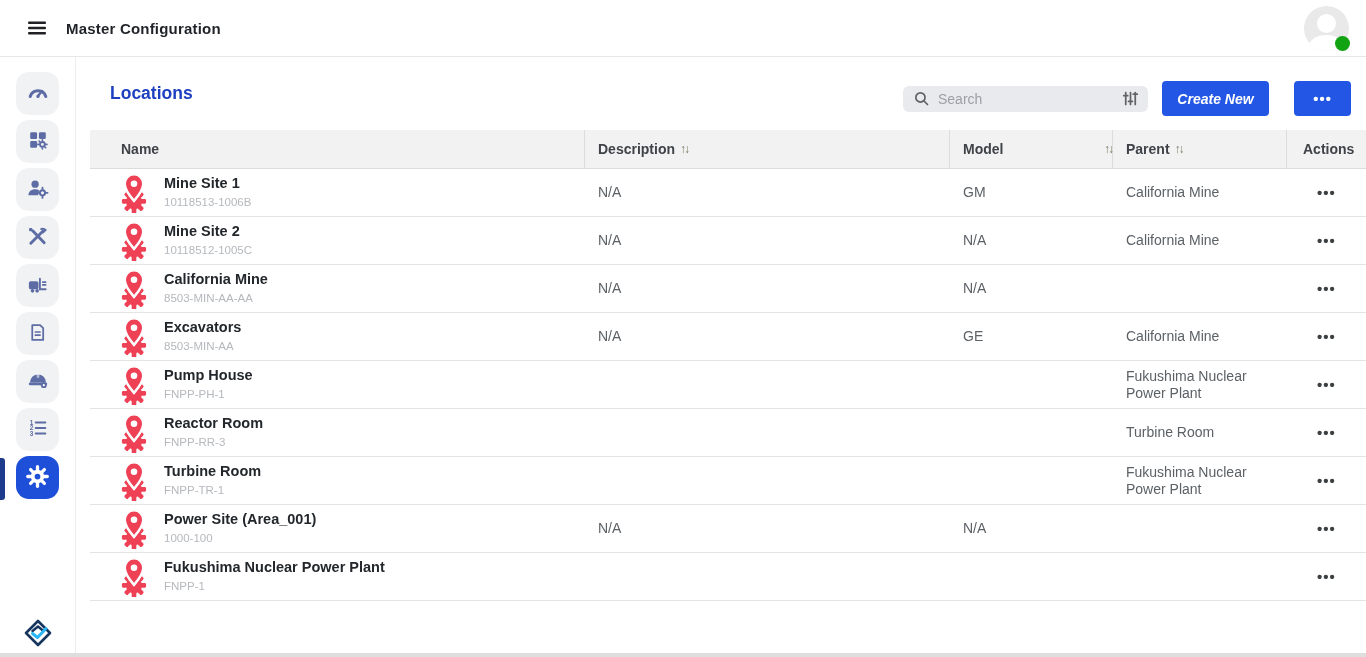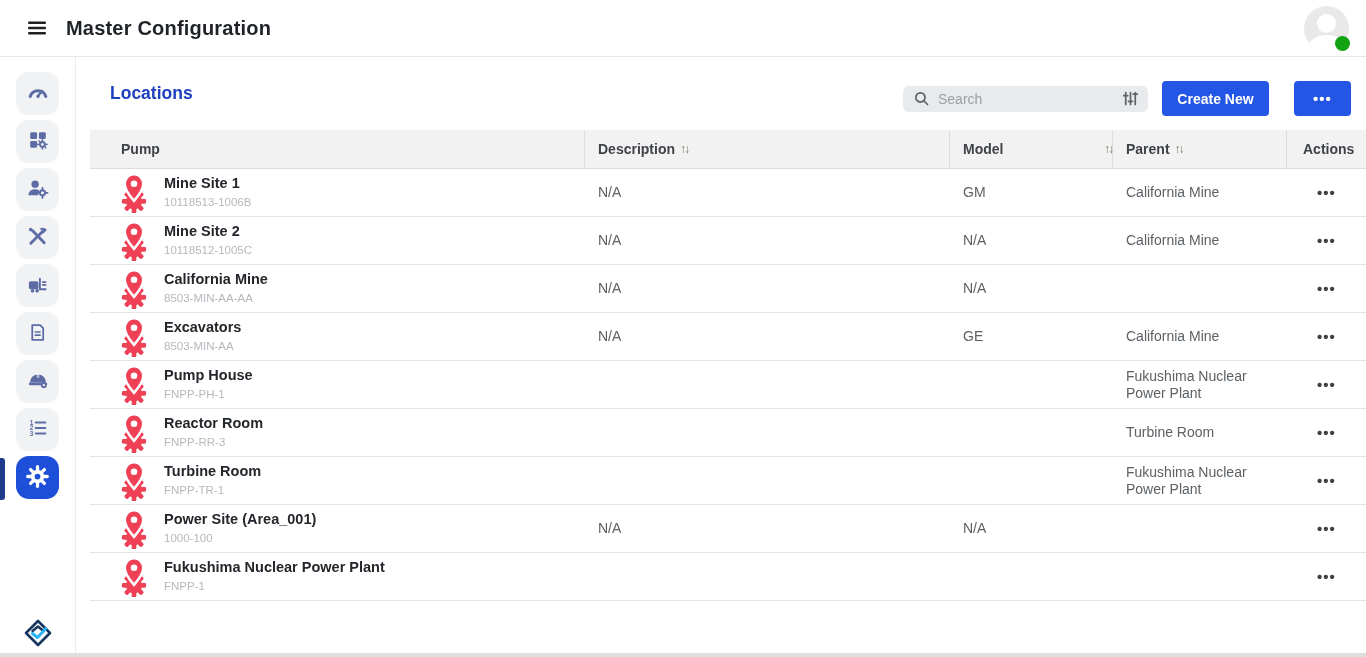--- a/index.html
+++ b/index.html
@@ -4,21 +4,21 @@
 <style>
   * { margin:0; padding:0; box-sizing:border-box; }
   html,body { width:1366px; height:657px; overflow:hidden; background:#fff;
     font-family:"Liberation Sans", sans-serif; }
 
   
   .topbar { position:fixed; top:0; left:0; width:1366px; height:57px; background:#fff;
     border-bottom:1px solid #e7e7e7; display:flex; align-items:center; z-index:20; }
   .hamburger { margin-left:22px; width:30px; height:30px; border:none; background:transparent;
     cursor:pointer; display:flex; align-items:center; justify-content:center; color:#202124; }
-  .app-title { margin-left:14px; font-size:20px; font-weight:700; color:#1f2328; letter-spacing:.2px; }
+  .app-title { margin-left:14px; font-size:15px; font-weight:700; color:#1f2328; letter-spacing:.2px; }
   .avatar-wrap { position:absolute; right:17px; top:6px; width:45px; height:45px; cursor:pointer; }
   .avatar { width:45px; height:45px; border-radius:50%; background:#e9e9e9; position:relative; overflow:hidden; }
   .avatar .head { position:absolute; left:13px; top:8px; width:19px; height:19px; border-radius:50%; background:#fff; }
   .avatar .body { position:absolute; left:5px; top:29px; width:35px; height:22px; border-radius:50%; background:#fff; }
   .status-dot { position:absolute; right:-1px; bottom:0; width:15px; height:15px; border-radius:50%; background:#12a312; }
 
   
   .sidebar { position:fixed; top:57px; left:0; width:76px; height:600px; background:#fff;
     border-right:1px solid #ececec; display:flex; flex-direction:column; align-items:center; z-index:10; }
   .nav-items { padding-top:15px; display:flex; flex-direction:column; align-items:center; }
@@ -35,21 +35,21 @@
   .toolbar { height:73px; display:flex; align-items:center; position:relative; }
   .page-title { margin-left:20px; font-size:17.5px; font-weight:700; color:#1d3fc0; }
   .toolbar-right { position:absolute; right:15px; top:24px; display:flex; align-items:center; }
   .searchbox { width:245px; height:26px; background:#e9eaed; border-radius:6px; display:flex;
     align-items:center; padding:0 8px 0 10px; }
   .searchbox input { flex:1; border:none; background:transparent; outline:none; font-size:14px;
     color:#3c4043; font-family:"Liberation Sans",sans-serif; margin-left:8px; }
   .searchbox input::placeholder { color:#9aa0a6; }
   .tune-btn { border:none; background:transparent; cursor:pointer; color:#5f6368; display:flex; align-items:center; }
   .btn-blue { height:35px; background:#2356e4; color:#fff; border:none; border-radius:4px;
-    font-size:14px; font-weight:700; cursor:pointer; font-family:"Liberation Sans",sans-serif; }
+    font-size:14px; font-weight:700; cursor:pointer; font-family:"Liberation Sans",sans-serif;font-style:italic; }
   .btn-create { width:107px; margin-left:14px; }
   .btn-more { width:57px; margin-left:25px; font-size:15px; letter-spacing:1px; font-weight:700; }
 
   
   .table { width:1276px; }
   .thead { display:flex; height:39px; background:#f2f2f2; border-bottom:1px solid #dcdcdc; }
   .th { display:flex; align-items:center; font-size:14px; font-weight:700; color:#3f4348;
     border-right:1px solid #dcdcdc; padding-left:13px; }
   .th:last-child { border-right:none; }
   .th.sortable { cursor:pointer; }
@@ -241,21 +241,21 @@
         </button>
       </div>
       <button class="btn-blue btn-create">Create New</button>
       <button class="btn-blue btn-more">•••</button>
     </div>
   </div>
 
   <div class="table">
     <div class="thead">
       <div class="th col-name">
-        <span>Pump</span>
+        <span>Name</span>
       </div>
       <div class="th col-desc sortable">
         <span>Description</span>
         <span class="sort-ic">↑↓</span>
       </div>
       <div class="th col-model sortable">
         <span>Model</span>
         <span class="sort-ic">↑↓</span>
       </div>
       <div class="th col-parent sortable">

